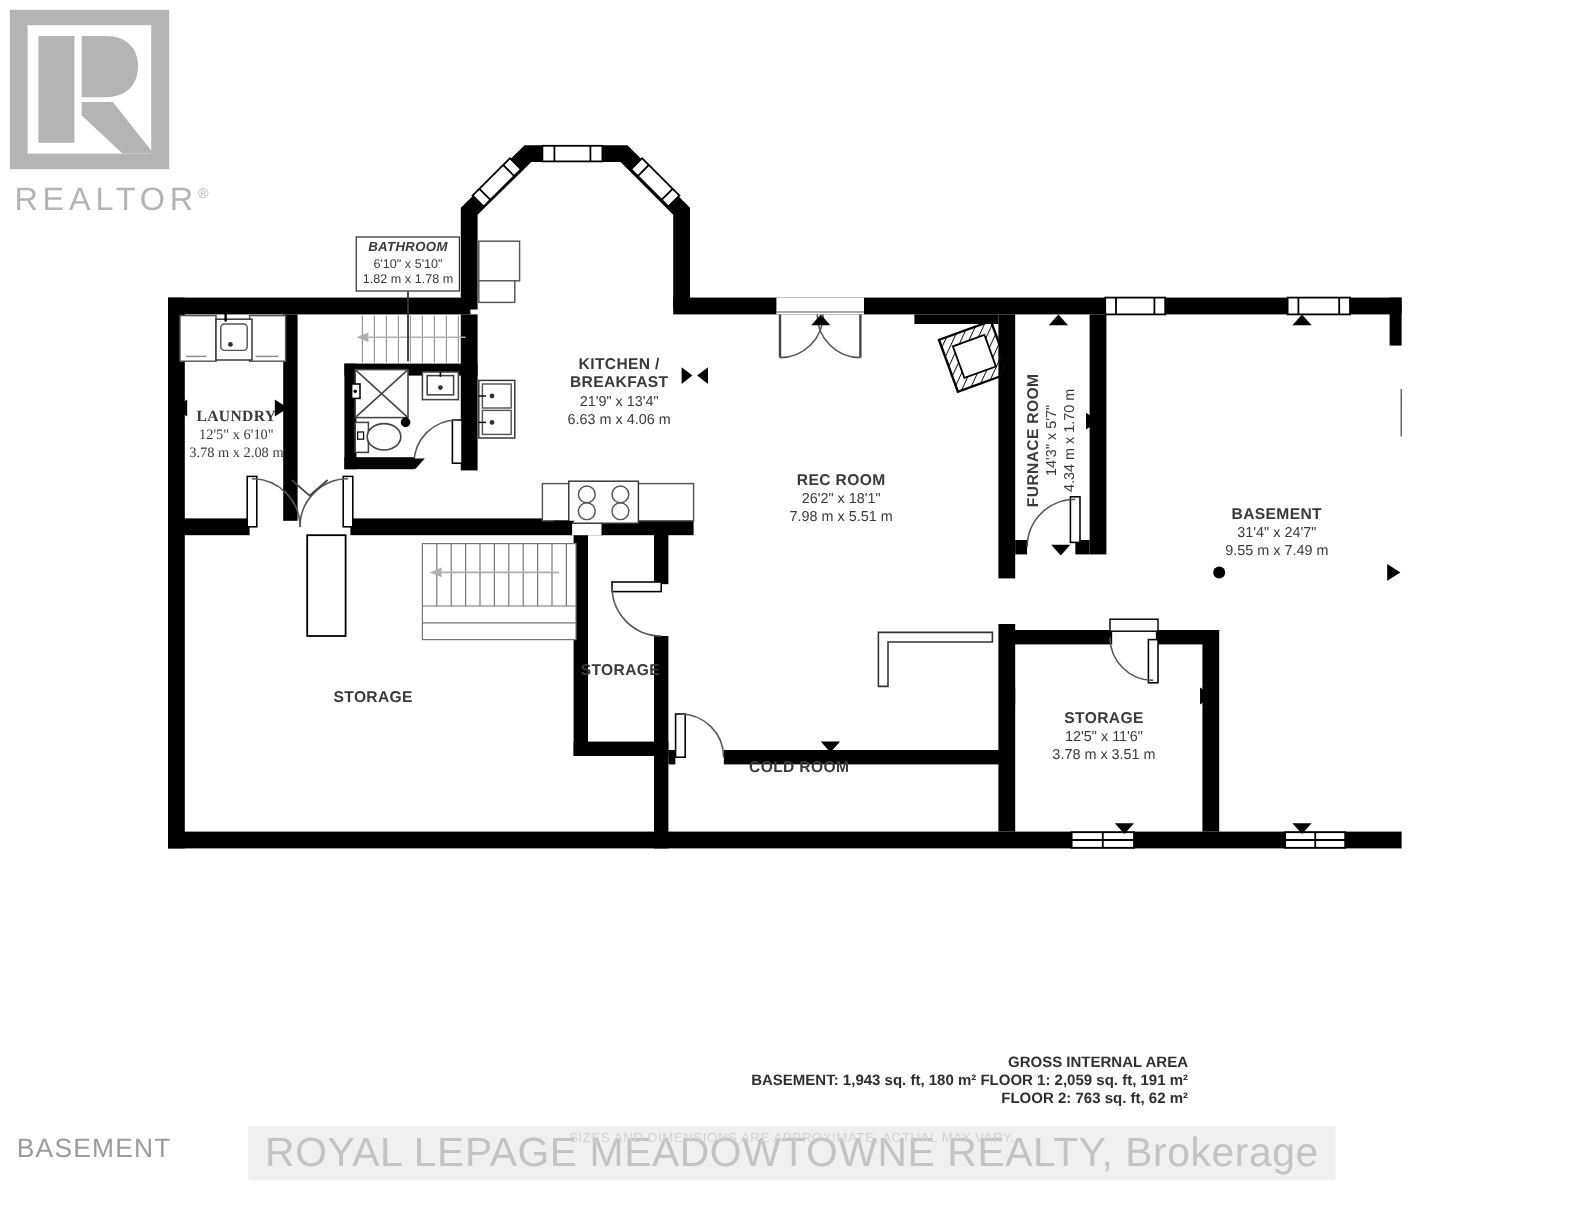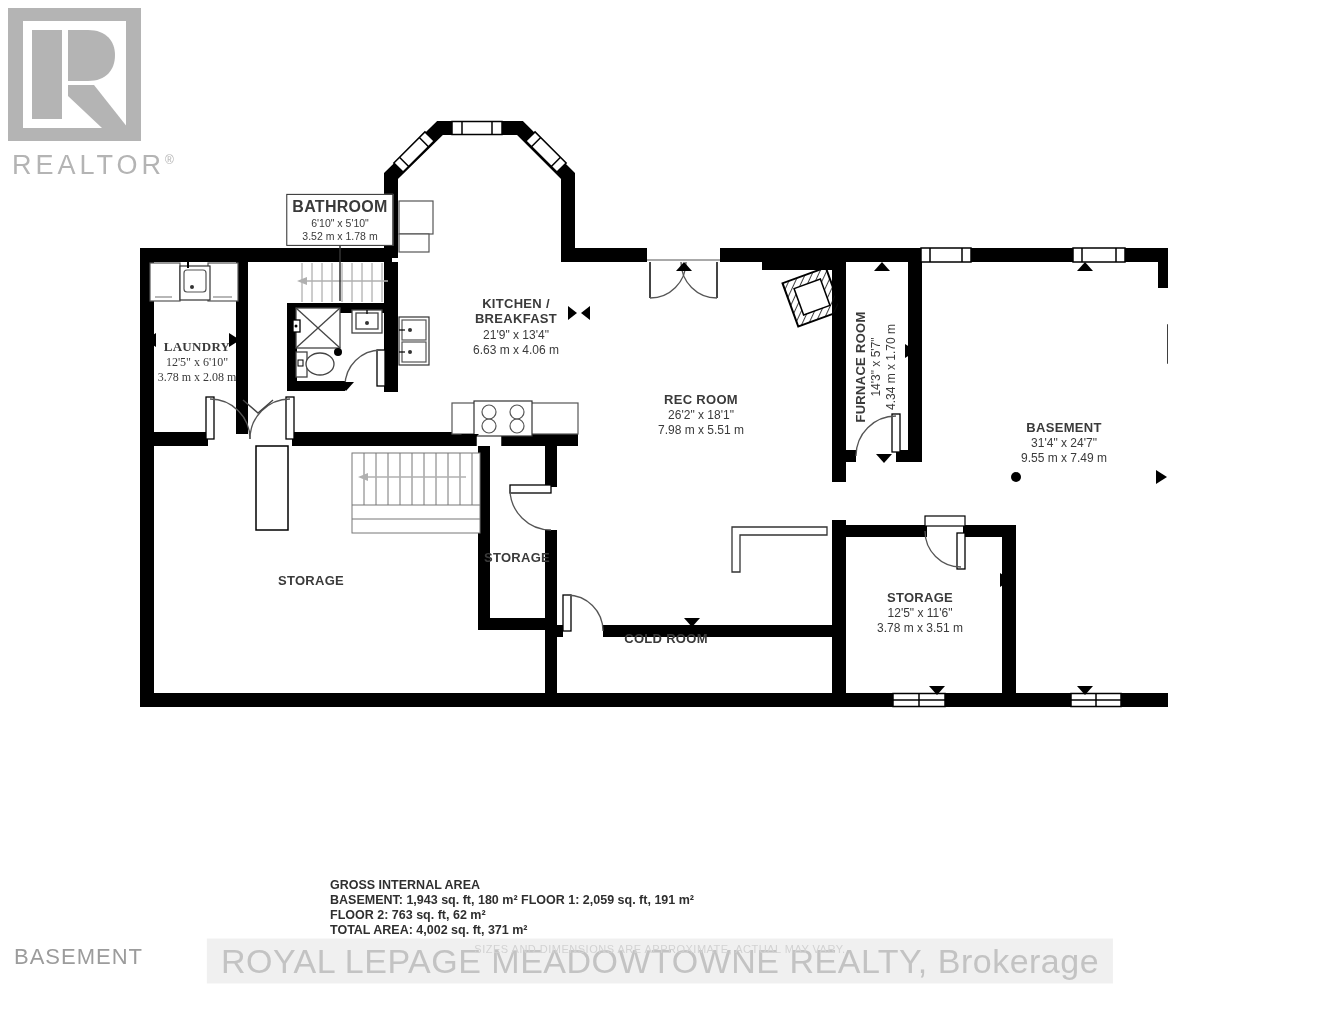--- a/index.html
+++ b/index.html
@@ -7,23 +7,23 @@
   #page{position:relative;width:1168px;height:1020px;background:#fff;overflow:hidden;}
   #plan-svg{position:absolute;left:0;top:0;}
   .logo-wrap{position:absolute;left:8px;top:8px;width:200px;}
   .logo-text{margin-top:4px;margin-left:4px;font-size:27px;color:#b4b4b4;letter-spacing:4px;font-weight:400;}
   .logo-text .reg{font-size:12px;vertical-align:super;letter-spacing:0;}
   .rlabel{position:absolute;transform:translate(-50%,-50%);text-align:center;color:#3a3a3a;white-space:nowrap;line-height:1.18;}
   .rlabel.rot{transform:translate(-50%,-50%) rotate(-90deg);}
   .rname{font-size:13px;font-weight:700;letter-spacing:.3px;}
   .rdim{font-size:12px;font-weight:400;margin-top:1px;}
   .label-box{position:absolute;transform:translate(-50%,-50%);border:1.5px solid #2a2a2a;background:#fff;padding:2px 5px;text-align:center;color:#3a3a3a;line-height:1.25;white-space:nowrap;}
-  .label-box .rname{font-size:16px;}
+  .label-box .rname{font-size:11px;font-style:italic;}
   .label-box .rdim{font-size:10.5px;margin-top:0;}
-  .summary{position:absolute;left:330px;top:878px;width:660px;text-align:left;color:#2f2f2f;line-height:1.12;}
+  .summary{position:absolute;left:330px;top:878px;width:660px;text-align:right;color:#2f2f2f;line-height:1.12;}
   .summary .s-title{font-size:12.5px;font-weight:700;}
   .summary .s-line{font-size:12.5px;font-weight:700;margin-top:1px;}
   .disclaimer{position:absolute;left:660px;top:949px;transform:translate(-50%,-50%);font-size:11px;color:#d2d2d2;letter-spacing:.5px;white-space:nowrap;z-index:2;}
   .watermark{position:absolute;left:660px;top:961px;transform:translate(-50%,-50%);font-size:34px;color:#c3c3c3;background:rgba(236,236,236,.8);padding:3px 14px;white-space:nowrap;letter-spacing:.5px;z-index:1;}
   .floor-title{position:absolute;left:14px;top:944px;font-size:22px;color:#9c9c9c;letter-spacing:1px;}
 </style>
 </head>
 <body>
 
 <div id="page">
@@ -278,21 +278,21 @@
       <polygon points="876,454 892,454 884,463"></polygon>
       <polygon points="684,618 700,618 692,627"></polygon>
       <polygon points="929,686 945,686 937,695"></polygon>
       <polygon points="1077,686 1093,686 1085,695"></polygon>
     </g>
   </svg>
 
   <div class="label-box" style="left:340px;top:220px;">
     <div class="rname">BATHROOM</div>
     <div class="rdim">6'10" x 5'10"</div>
-    <div class="rdim">3.52 m x 1.78 m</div>
+    <div class="rdim">1.82 m x 1.78 m</div>
   </div>
 
   <div class="rlabel" style="left:197px;top:362px;font-family:Liberation Serif, serif;">
     <div class="rname">LAUNDRY</div>
     <div class="rdim">12'5" x 6'10"</div>
     <div class="rdim">3.78 m x 2.08 m</div>
   </div>
 
   <div class="rlabel" style="left:490px;top:326px;margin-left:26px;">
     <div class="rname">KITCHEN /</div>
@@ -334,21 +334,20 @@
   </div>
 
   <div class="rlabel" style="left:666px;top:639px;">
     <div class="rname">COLD ROOM</div>
   </div>
 
   <div class="summary">
     <div class="s-title">GROSS INTERNAL AREA</div>
     <div class="s-line">BASEMENT: 1,943 sq. ft, 180 m² FLOOR 1: 2,059 sq. ft, 191 m²</div>
     <div class="s-line">FLOOR 2: 763 sq. ft, 62 m²</div>
-    <div class="s-line">TOTAL AREA: 4,002 sq. ft, 371 m²</div>
   </div>
 
   <div class="disclaimer">SIZES AND DIMENSIONS ARE APPROXIMATE, ACTUAL MAY VARY.</div>
   <div class="watermark">ROYAL LEPAGE MEADOWTOWNE REALTY, Brokerage</div>
 
   <div class="floor-title">BASEMENT</div>
 
 </div>
 
 </body></html>

